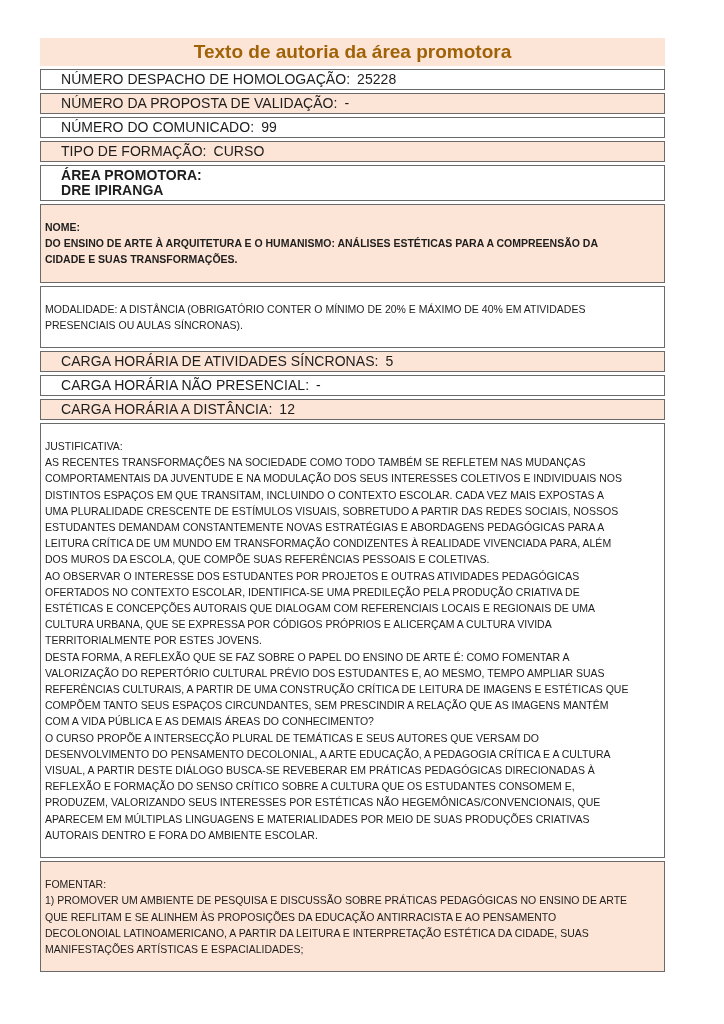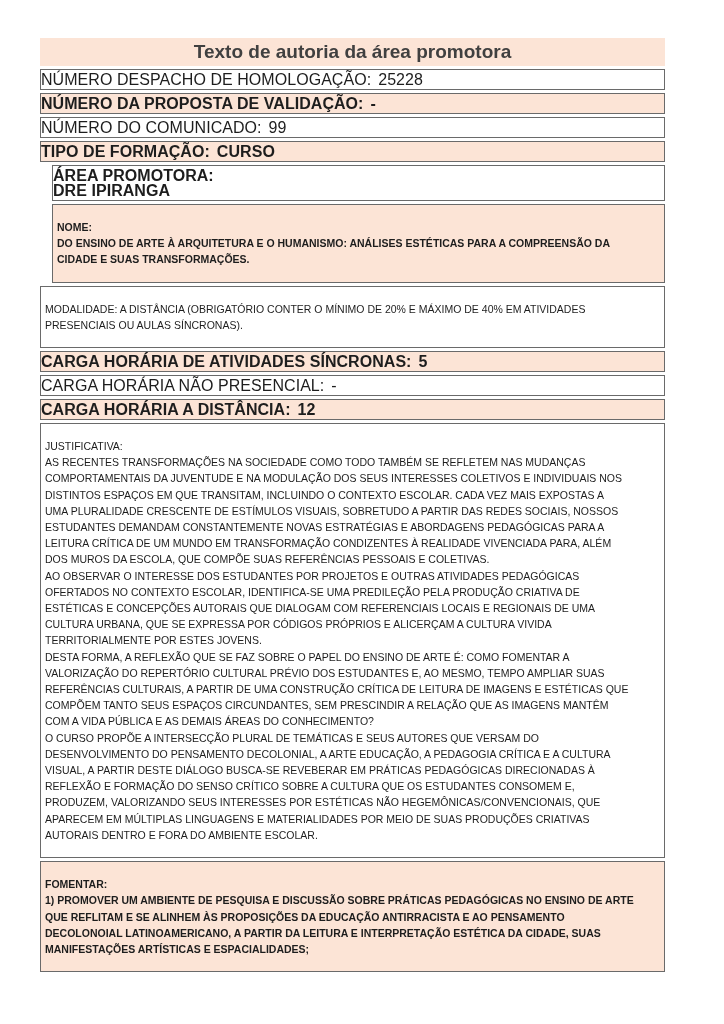--- a/index.html
+++ b/index.html
@@ -10,34 +10,34 @@
   }
   .page{width:625px;margin:0 auto 0 40px;padding-top:36px;}
 
   
   .doc-header{text-align:center;font-weight:bold;color:#111;}
   .h-line{font-size:15px;line-height:22px;letter-spacing:.1px;}
   .h-line-main{font-size:17px;line-height:25px;}
 
   
   .banner{
-    margin-top:2px;background:#fce4d6;color:#404040;
+    margin-top:2px;background:#fce4d6;color:#a16207;
     font-weight:bold;font-size:19px;line-height:23px;
     text-align:center;padding:2px 0 3px 0;
   }
 
   
   .rows{margin-top:3px;}
   .row{
     border:1px solid #6a6a6a;background:#ffffff;
-    padding:2px 0;margin-bottom:3px;
-    font-size:16px;line-height:15px;letter-spacing:.05px;
+    padding:2px 20px;margin-bottom:3px;
+    font-size:14px;line-height:15px;letter-spacing:.05px;
   }
-  .row.peach{background:#fce4d6;font-weight:bold;}
-  .row.bold{font-weight:bold;margin-left:12px;}
+  .row.peach{background:#fce4d6;}
+  .row.bold{font-weight:bold;}
   .row .value{margin-left:7px;}
   .row-multi{
     font-size:10.5px;line-height:16.2px;letter-spacing:0;
     padding:14px 4px;
   }
   .pre{white-space:pre-line;}
   .lbl-block{display:block;}
 </style>
 </head>
 <body>

